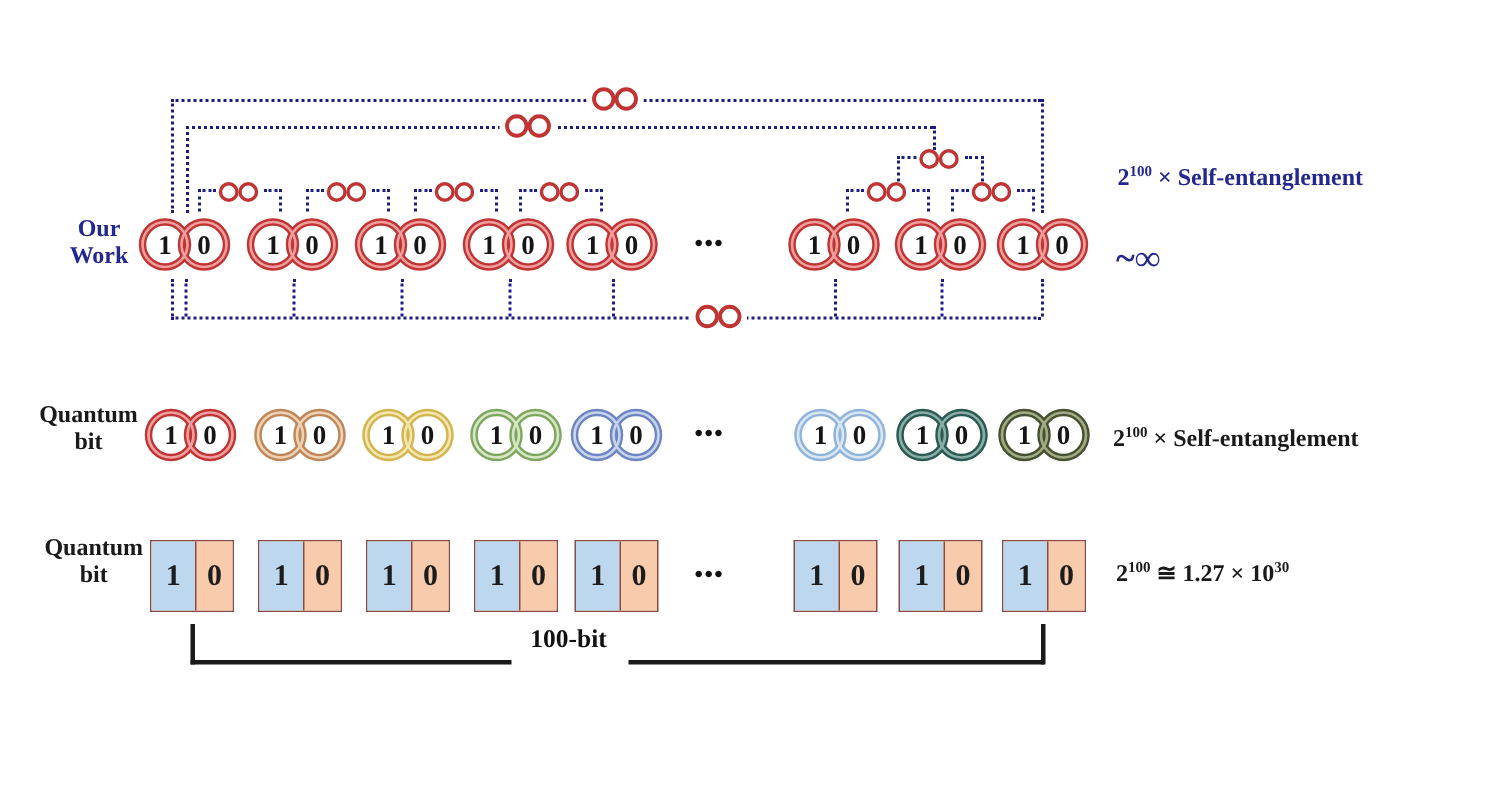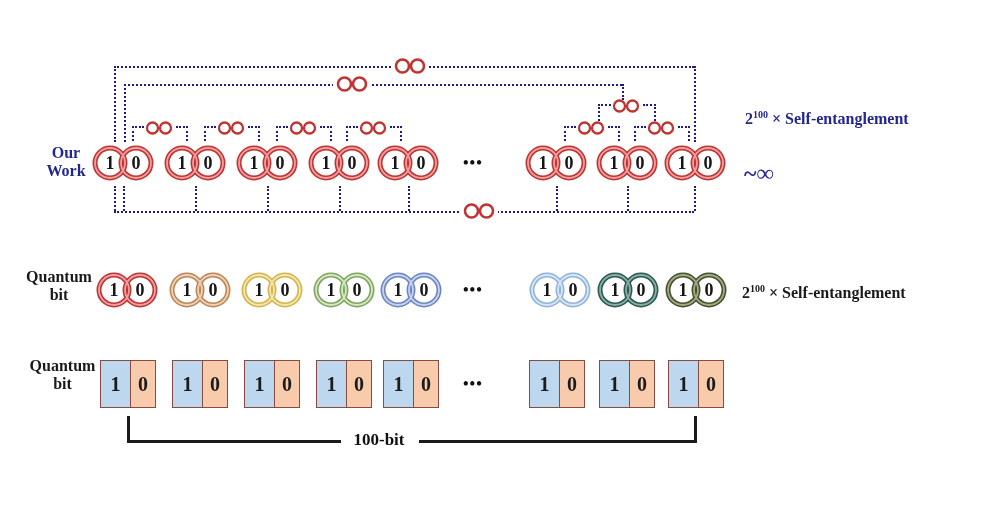--- a/index.html
+++ b/index.html
@@ -295,20 +295,23 @@
       <div class="dcell" style="left: 599px; top: 360px; width: 56px; height: 48px; border: 1.6px solid rgb(138, 74, 68);">
         <div class="half" style="width: 30px; background: rgb(189, 215, 238);">1</div>
         <div class="half" style="width: 26px; background: rgb(247, 203, 172); border-left: 1.6px solid rgb(138, 74, 68);">0</div>
       </div>
       <div class="dcell" style="left: 668px; top: 360px; width: 56px; height: 48px; border: 1.6px solid rgb(138, 74, 68);">
         <div class="half" style="width: 30px; background: rgb(189, 215, 238);">1</div>
         <div class="half" style="width: 26px; background: rgb(247, 203, 172); border-left: 1.6px solid rgb(138, 74, 68);">0</div>
       </div>
     </div>
   <span class="ellipsis" style="left:463px;top:375px;">•••</span>
+  <div class="annot" style="left:744px;top:367px;">
+    <span>2</span><sup>100</sup><span> ≅ 1.27 × 10</span><sup>30</sup>
+  </div>
 
   <div class="bracket-line" style="left:127px;top:416px;width:2.5px;height:27px;"></div>
   <div class="bracket-line" style="left:127px;top:440px;width:214px;height:2.5px;"></div>
-  <div class="bracket-label" style="left:341px;top:430px;width:76px;">100-bit</div>
+  <div class="bracket-label" style="left:341px;top:416px;width:76px;">100-bit</div>
   <div class="bracket-line" style="left:419px;top:440px;width:277px;height:2.5px;"></div>
   <div class="bracket-line" style="left:694px;top:416px;width:2.5px;height:27px;"></div>
 
 </div>
 
 </body></html>

